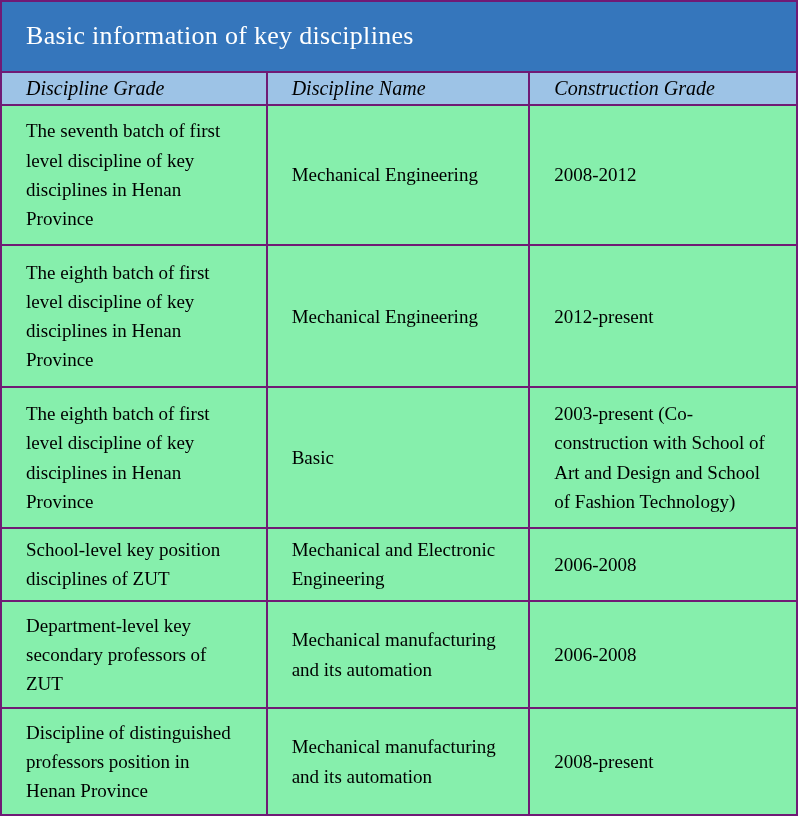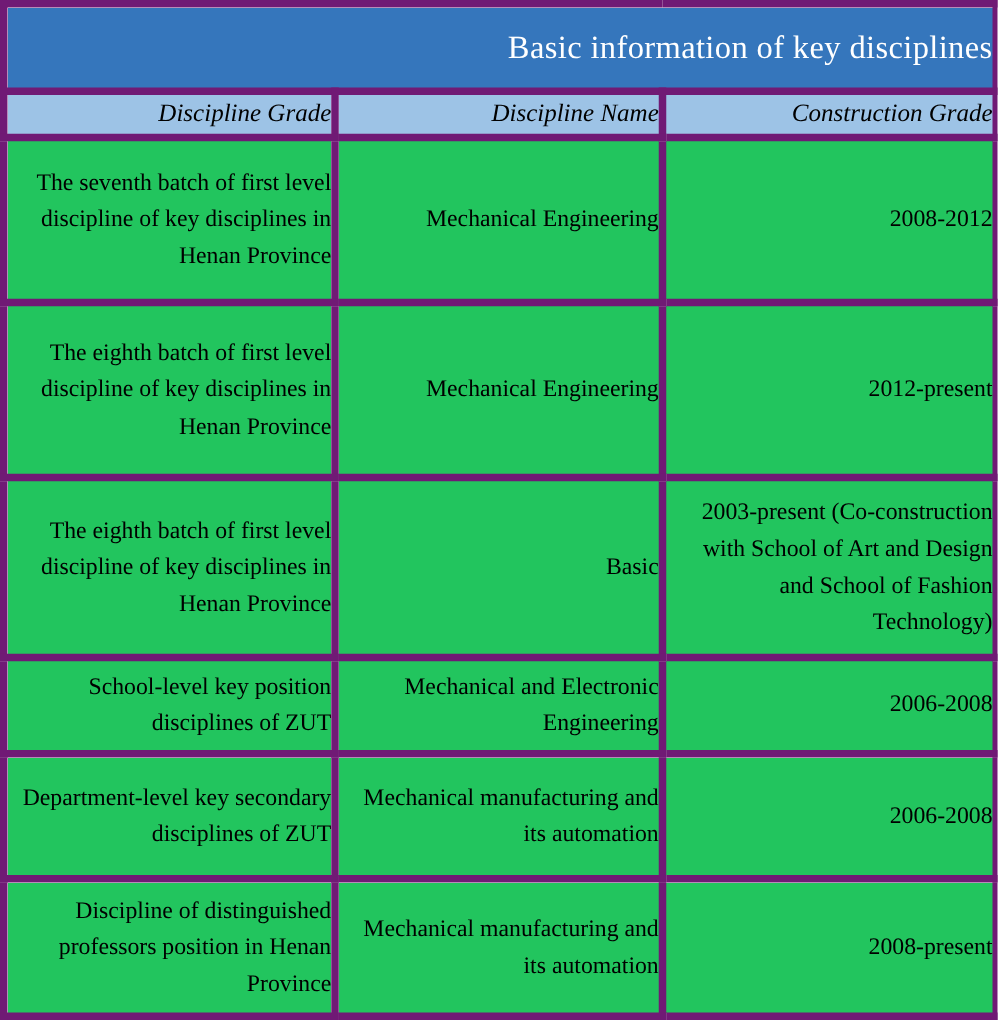--- a/index.html
+++ b/index.html
@@ -10,42 +10,42 @@
   table.disciplines {
     width: 798px;
     height: 816px;
     border-collapse: collapse;
     table-layout: fixed;
     border: 2px solid #000000;
     font-family: "Liberation Serif", serif;
     color: #000000;
   }
   table.disciplines td, table.disciplines th {
-    border: 6px solid #701a75;
-    text-align: right;
+    border: 2px solid #701a75;
+    text-align: left;
     vertical-align: middle;
-    padding: 2px 0;
+    padding: 2px 24px;
     box-sizing: border-box;
     overflow: hidden;
   }
   tr.title-row td {
     background: #3576BC;
     color: #ffffff;
     font-size: 26px;
     font-weight: normal;
     letter-spacing: 0.3px;
   }
   tr.header-row th {
     background: #9DC3E6;
     font-size: 20px;
     font-weight: normal;
     font-style: italic;
   }
   tr.body-row td {
-    background: #22c55e;
+    background: #86efac;
     font-size: 19px;
     line-height: 1.54;
     margin-left: 12px;
   }
 </style>
 </head>
 <body>
 
 <table class="disciplines">
   <colgroup>
@@ -76,21 +76,21 @@
       <td>The eighth batch of first level discipline of key disciplines in Henan Province</td>
       <td>Basic</td>
       <td>2003-present (Co-construction with School of Art and Design and School of Fashion Technology)</td>
     </tr>
     <tr class="body-row" style="height:62px">
       <td>School-level key position disciplines of ZUT</td>
       <td>Mechanical and Electronic Engineering</td>
       <td>2006-2008</td>
     </tr>
     <tr class="body-row" style="height:89px">
-      <td>Department-level key secondary disciplines of ZUT</td>
+      <td>Department-level key secondary professors of ZUT</td>
       <td>Mechanical manufacturing and its automation</td>
       <td>2006-2008</td>
     </tr>
     <tr class="body-row" style="height:87px">
       <td>Discipline of distinguished professors position in Henan Province</td>
       <td>Mechanical manufacturing and its automation</td>
       <td>2008-present</td>
     </tr>
   </tbody>
 </table>

